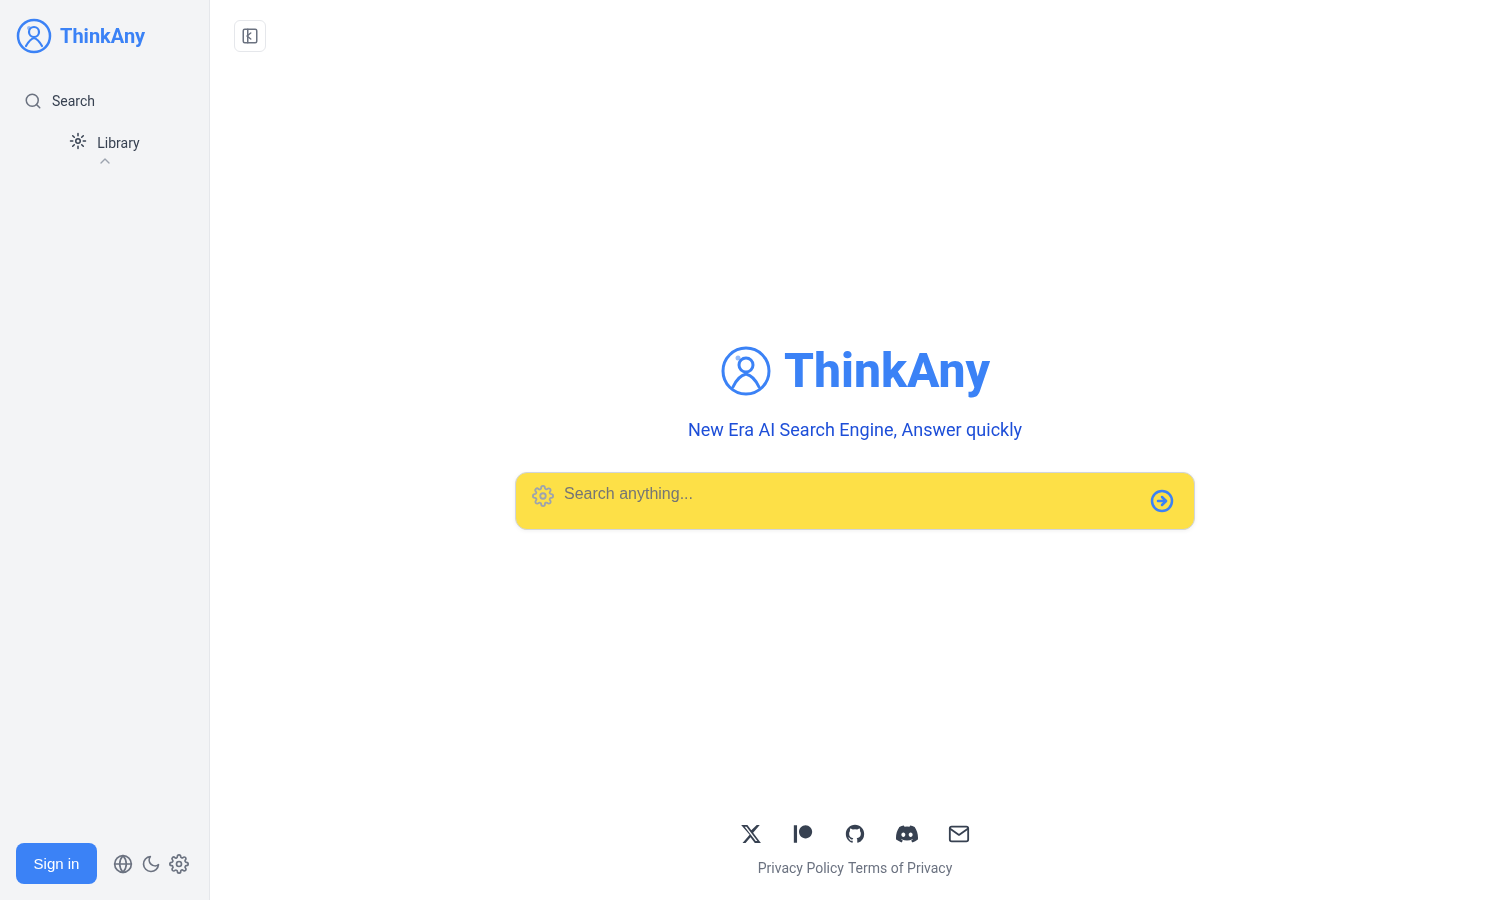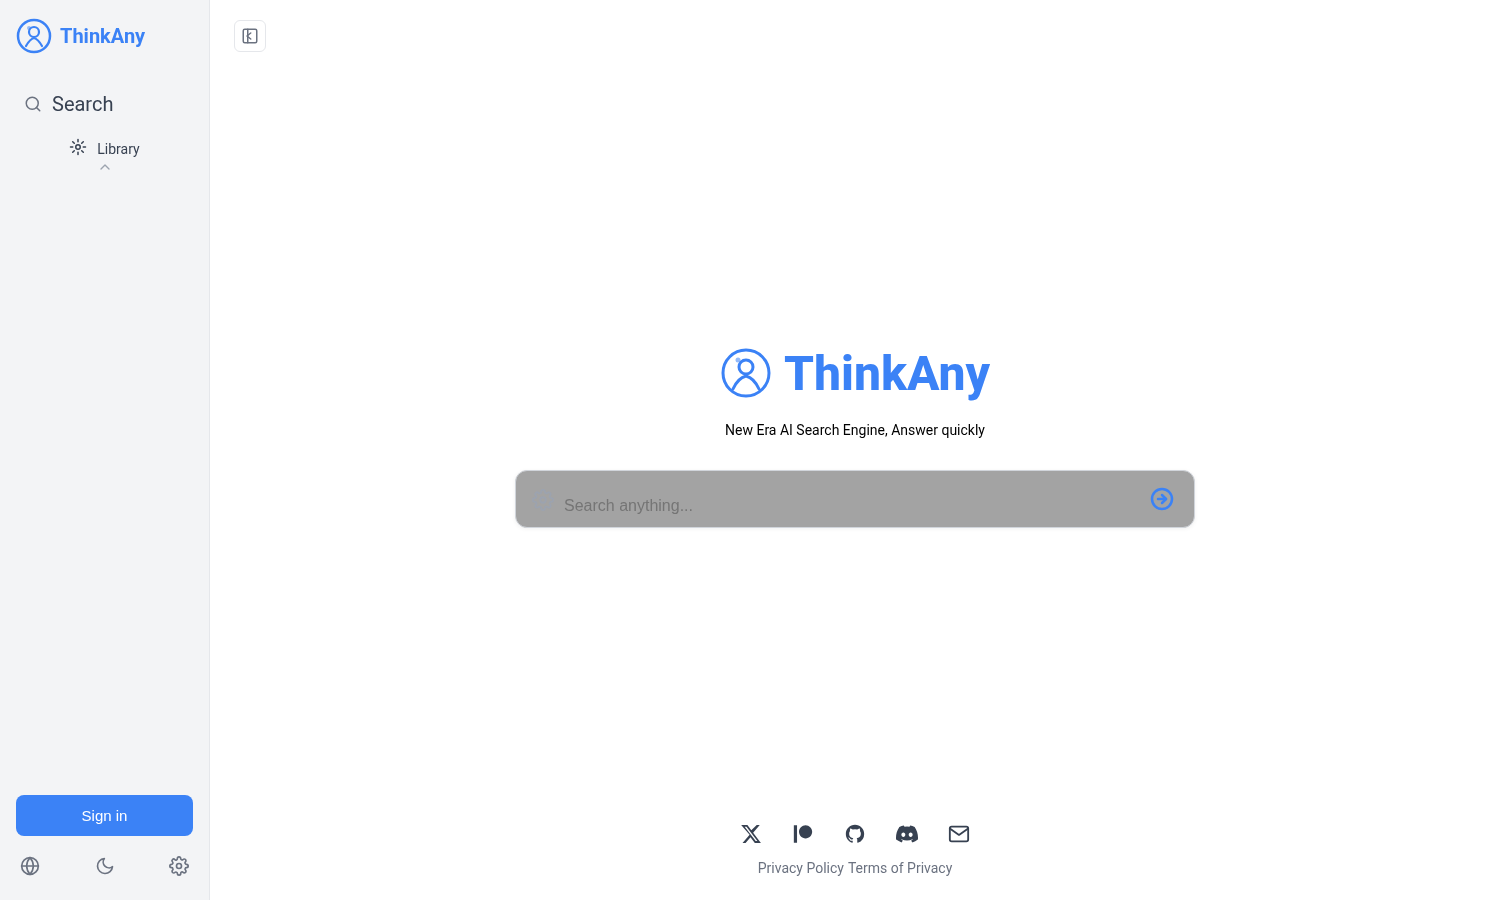--- a/index.html
+++ b/index.html
@@ -55,21 +55,21 @@
 
     .sidebar-item {
       display: flex;
       align-items: center;
       gap: 10px;
       padding: 10px 16px;
       cursor: pointer;
       border-radius: 6px;
       margin: 2px 8px;
       color: #374151;
-      font-size: 20px;
+      font-size: 14px;
     }
 
     .sidebar-item .icon {
       color: #6b7280;
       width: 18px;
       height: 18px;
       display: flex;
       align-items: center;
       justify-content: center;
     }
@@ -89,21 +89,21 @@
 
     .sidebar-library-left {
       display: flex;
       align-items: center;
       gap: 10px;
     }
 
     .sidebar-bottom {
       padding: 16px;
       display: flex;
-      flex-direction: column;
+      flex-direction: row;
       gap: 12px;
     }
 
     .sign-in-btn {
       background: #3b82f6;
       color: #ffffff;
       border: none;
       border-radius: 8px;
       padding: 12px 16px;
       font-size: 15px;
@@ -181,33 +181,33 @@
       color: #3b82f6;
     }
 
     .brand-name {
       font-size: 48px;
       font-weight: 800;
       color: #3b82f6;
     }
 
     .brand-tagline {
-      font-size: 14px;
-      color: #000000;
+      font-size: 18px;
+      color: #1d4ed8;
       margin-bottom: 32px;
     }
 
     .search-box {
       width: 680px;
       border: 1.5px solid #d1d5db;
       border-radius: 12px;
       display: flex;
-      align-items: flex-end;
+      align-items: flex-start;
       padding: 12px 16px;
-      background: #a3a3a3;
+      background: #fde047;
       box-shadow: 0 1px 4px rgba(0,0,0,0.06);
     }
 
     .search-settings-icon {
       color: #9ca3af;
       margin-right: 10px;
       cursor: pointer;
       flex-shrink: 0;
     }
 

